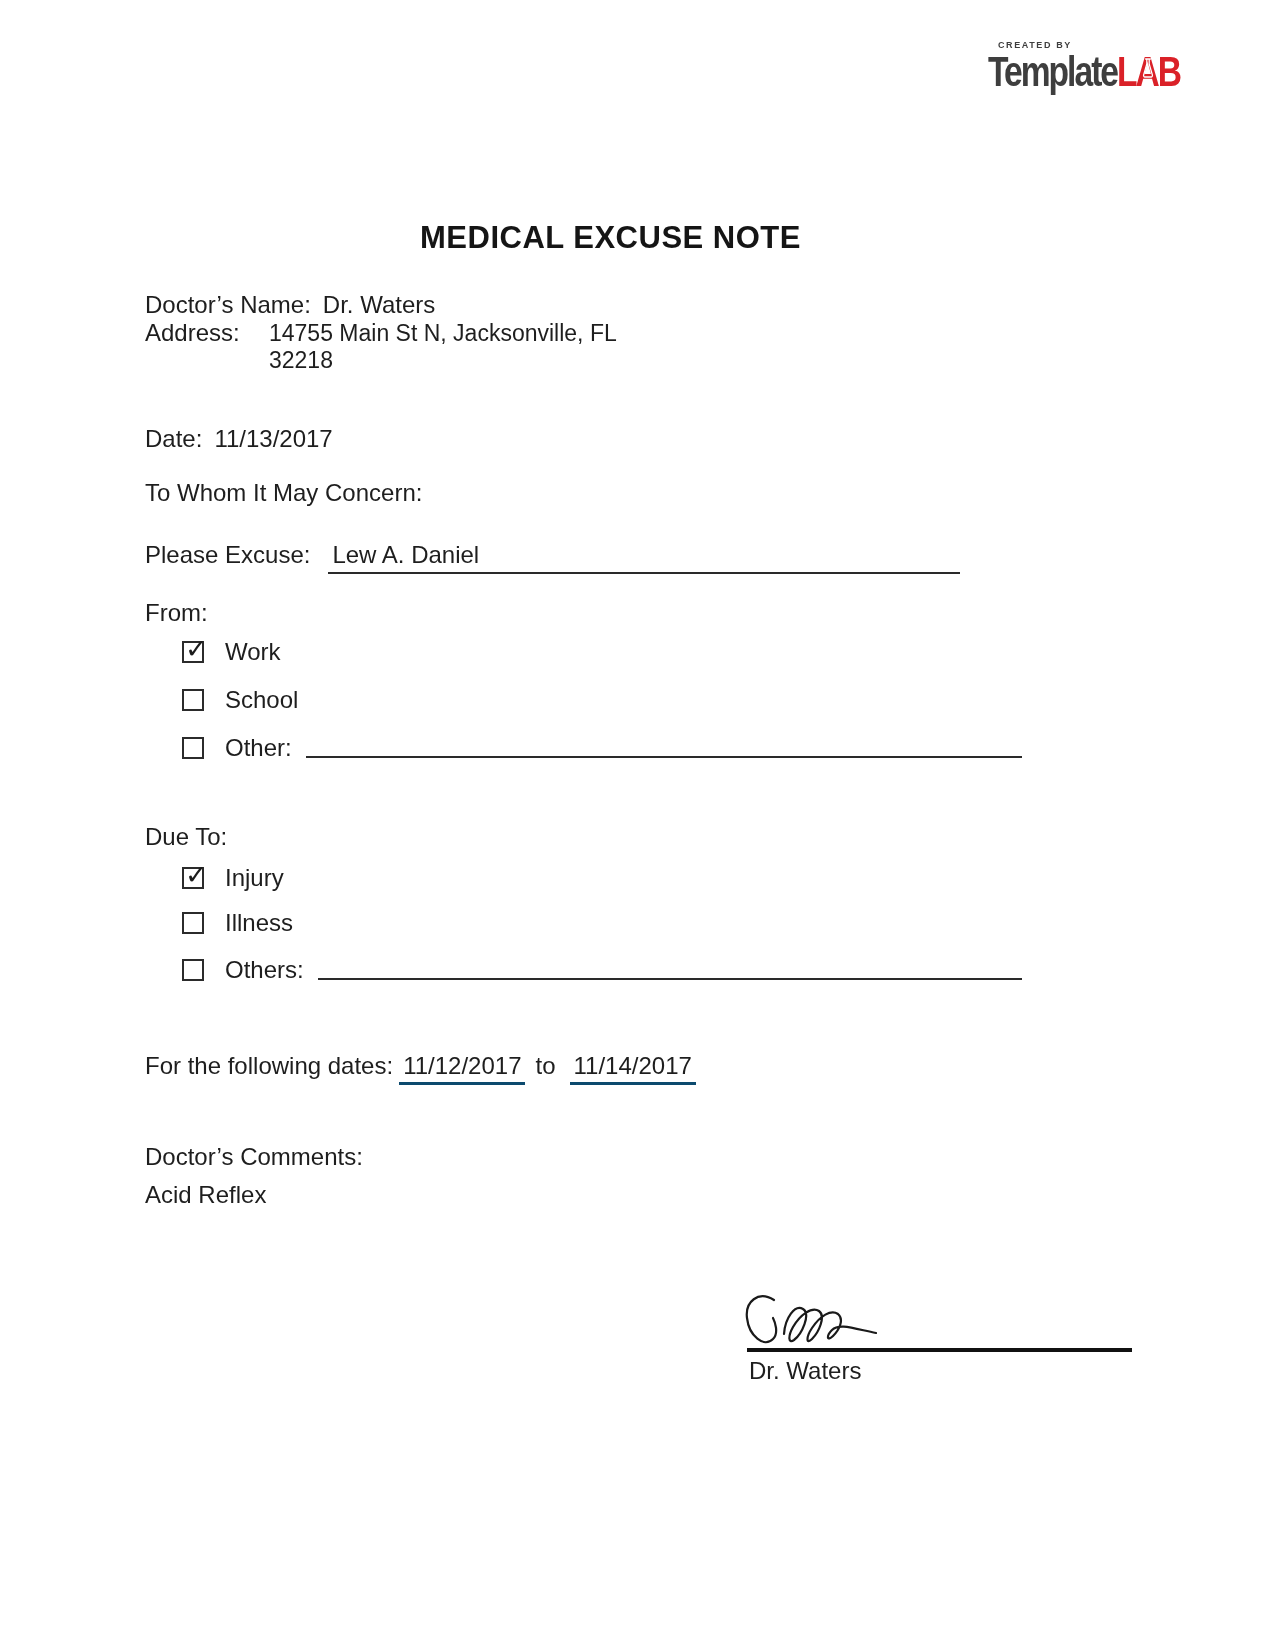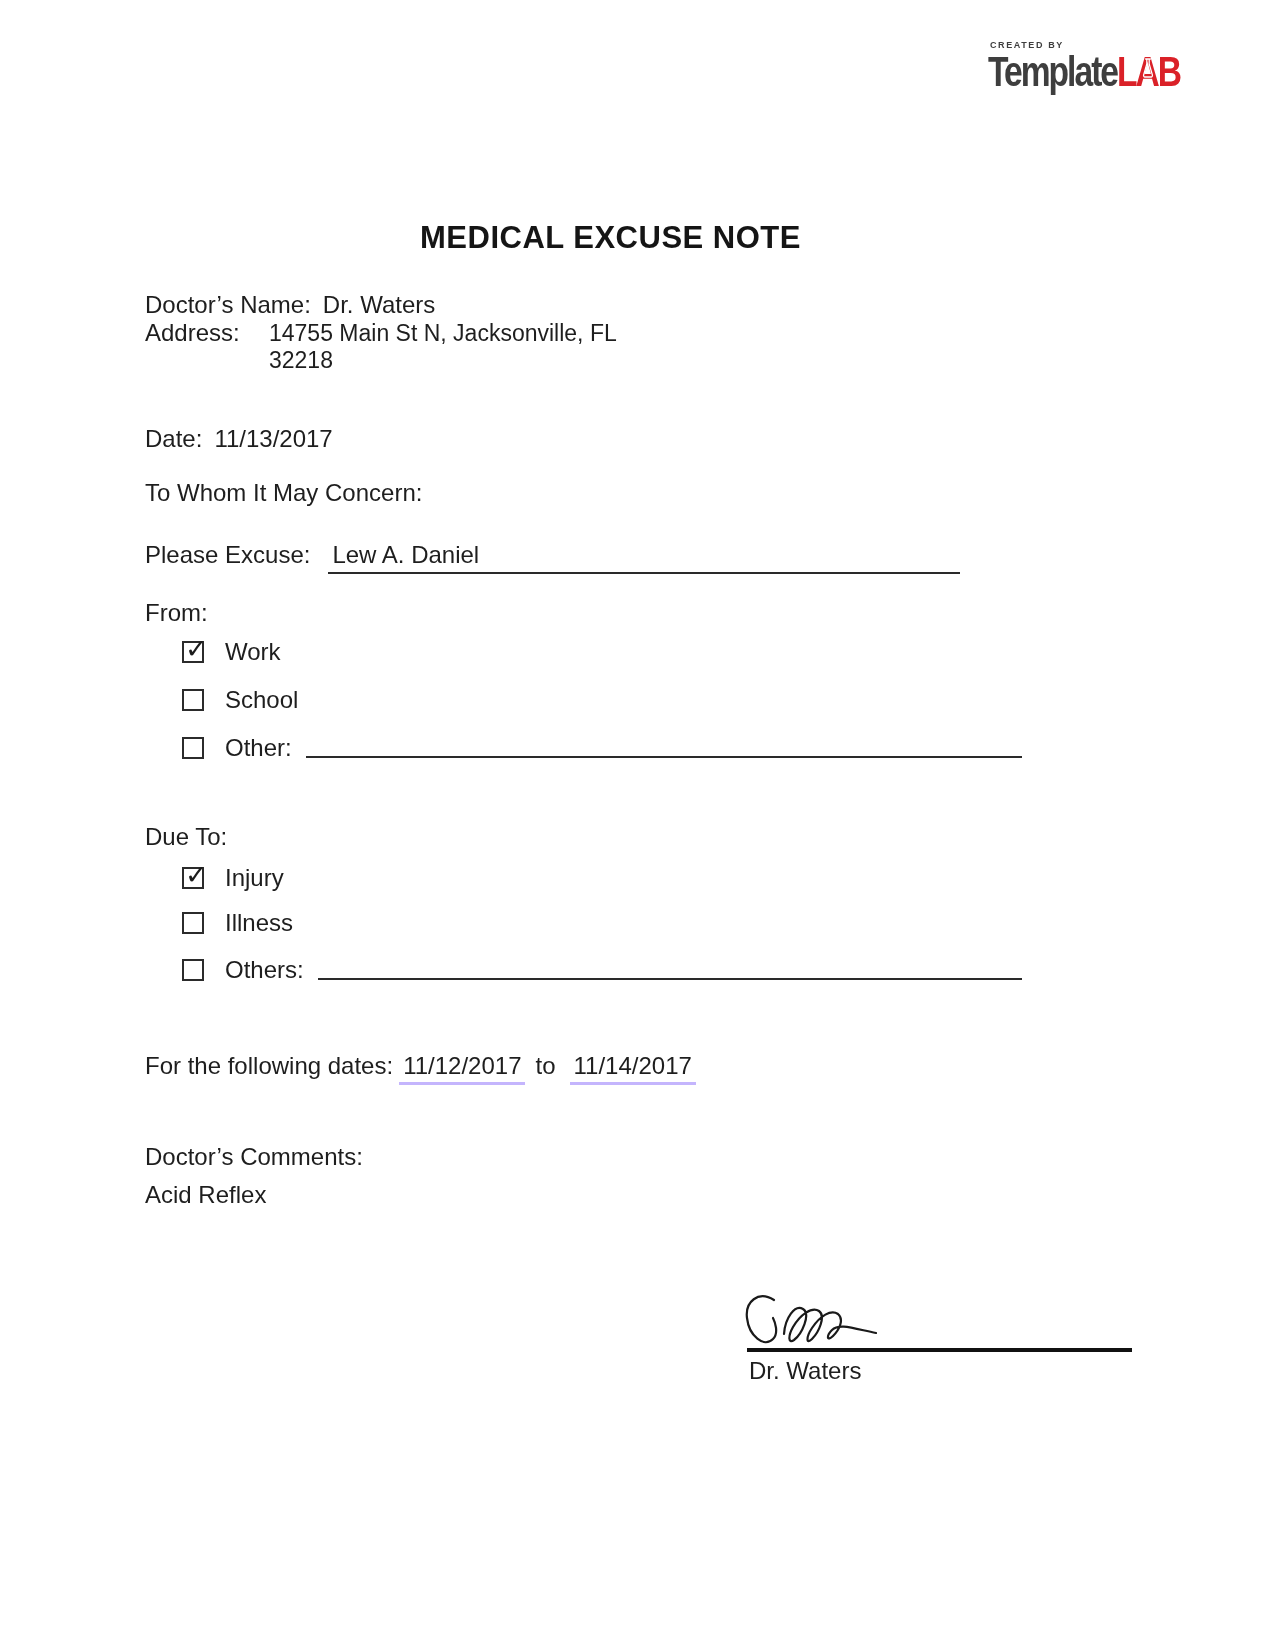--- a/index.html
+++ b/index.html
@@ -21,21 +21,21 @@
     left:145px;
     font-size:24px;
     line-height:1.2;
     white-space:nowrap;
   }
 
   
   .logo { position:absolute; top:40px; left:988px; }
   .logo-created {
     font-size:9px; font-weight:bold; letter-spacing:1.6px;
-    color:#3e3e3e; margin-left:2px; margin-bottom:1px;
+    color:#3e3e3e; margin-left:10px; margin-bottom:1px;
   }
   .brand {
     font-size:42px; font-weight:bold; letter-spacing:-2.5px;
     transform:scaleX(0.8); transform-origin:left top;
     line-height:1; white-space:nowrap;
   }
   .brand-main { color:#3e3e3e; }
   .brand-lab  { color:#da2128; position:relative; }
   .flask { position:absolute; left:31px; top:9px; }
 
@@ -71,21 +71,21 @@
     font-size:27px; line-height:1; color:#1b1b1b; font-weight:400;
   }
   .check-label { margin-left:21px; }
   .fill-line {
     flex:1; height:20px; margin-left:14px;
     border-bottom:2px solid #2a2a2a;
   }
 
   
   .date-underline {
-    display:inline-block; border-bottom:3px solid #c4b5fd;
+    display:inline-block; border-bottom:3px solid #0c4a6e;
     padding:0 4px 1px 4px;
   }
   .dates-gap1 { margin-left:6px; }
   .conn { margin-left:10px; }
   .dates-gap2 { margin-left:14px; }
 
   
   .sig-svg { position:absolute; left:742px; top:1292px; }
   .sig-line {
     position:absolute; left:747px; top:1348px;

